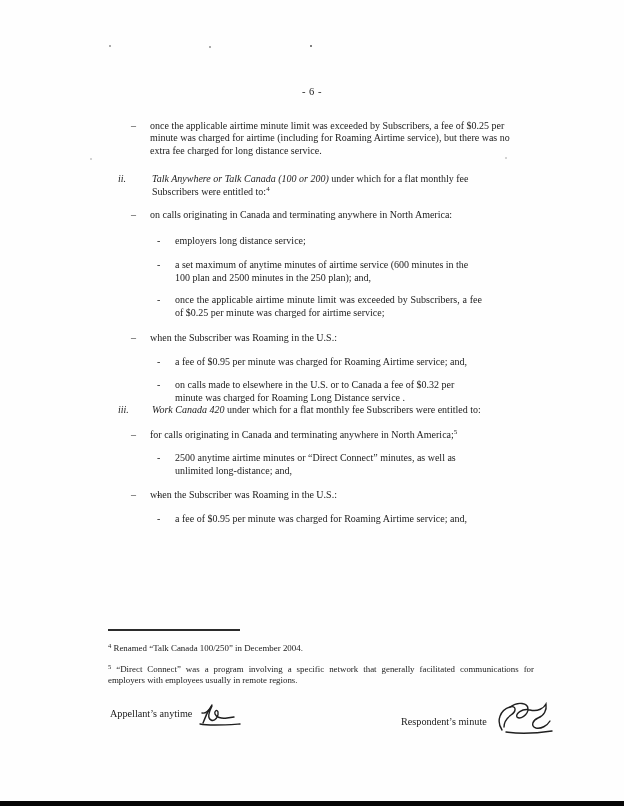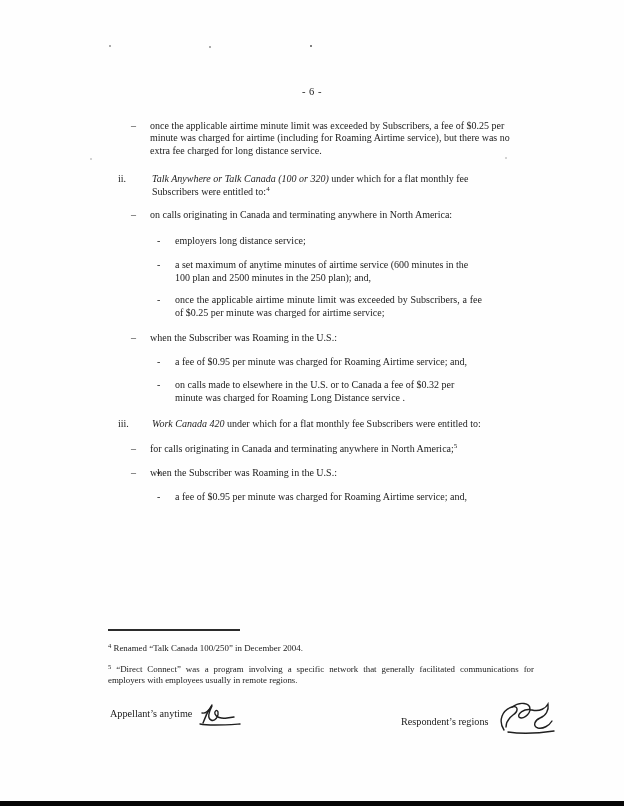--- a/index.html
+++ b/index.html
@@ -12,27 +12,27 @@
     font-size:10px;
     line-height:12.5px;
     overflow:hidden;
     margin:0 auto;
   }
   .page-number{padding-top:86px;text-align:center;font-size:10.5px;letter-spacing:0.5px;}
   .content{padding-left:118px;padding-right:114px;}
   .l1{position:relative;padding-left:32px;}
   .l1 > .dash{position:absolute;left:13px;top:0;}
   .heading{position:relative;padding-left:34px;}
-  .roman{position:absolute;left:0;top:0;}
+  .roman{position:absolute;left:0;top:0;font-style:italic;}
   .l2{position:relative;padding-left:57px;margin-right:28px;}
   .l2 > .dash{position:absolute;left:39px;top:0;}
   .it{font-style:italic;}
   .just{text-align:justify;}
   sup.ref{font-size:7px;line-height:0;vertical-align:4px;}
-  .mt21{margin-top:21px}.mt16{margin-top:16px}.mt14{margin-top:14px}
+  .mt21{margin-top:21px}.mt16{margin-top:16px}.mt14{}
   .mt13{margin-top:13px}.mt12{margin-top:12px}.mt11{margin-top:11px}.mt10{margin-top:10px}
   .footnotes{position:absolute;left:108px;right:90px;top:629px;font-size:8.9px;line-height:11.3px;}
   .fn-rule{width:132px;height:1.5px;background:#2b2b2b;margin-bottom:9px;}
   .fn{margin-bottom:7px;}
   .fn sup{font-size:6.5px;vertical-align:3px;}
   .sig{position:absolute;top:701px;font-size:10.2px;white-space:nowrap;}
   .sig-left{left:110px;}
   .sig-right{left:401px;}
   .sig svg{vertical-align:-12px;margin-left:3px;}
   .sig path{fill:none;stroke:#1f1f1f;stroke-width:1.4;stroke-linecap:round;}
@@ -56,21 +56,21 @@
 
   <div class="content">
 
     <div class="l1 mt21">
       <span class="dash">–</span>
       <span>once the applicable airtime minute limit was exceeded by Subscribers, a fee of $0.25 per minute was charged for airtime (including for Roaming Airtime service), but there was no extra fee charged for long distance service.</span>
     </div>
 
     <div class="heading mt16">
       <span class="roman">ii.</span>
-      <span class="it">Talk Anywhere or Talk Canada (100 or 320)</span><span> under which for a flat monthly fee Subscribers were entitled to:</span><sup class="ref">4</sup>
+      <span class="it">Talk Anywhere or Talk Canada (100 or 200)</span><span> under which for a flat monthly fee Subscribers were entitled to:</span><sup class="ref">4</sup>
     </div>
 
     <div class="l1 mt11">
       <span class="dash">–</span>
       <span>on calls originating in Canada and terminating anywhere in North America:</span>
     </div>
 
     <div class="l2 mt13">
       <span class="dash">-</span>
       <span>employers long distance service;</span>
@@ -106,20 +106,21 @@
       <span class="it">Work Canada 420</span><span> under which for a flat monthly fee Subscribers were entitled to:</span>
     </div>
 
     <div class="l1 mt12">
       <span class="dash">–</span>
       <span>for calls originating in Canada and terminating anywhere in North America;</span><sup class="ref">5</sup>
     </div>
 
     <div class="l2 mt11">
       <span class="dash">-</span>
+      <span>2500 anytime airtime minutes or “Direct Connect” minutes, as well as unlimited long-distance; and,</span>
     </div>
 
     <div class="l2 mt12">
       <span class="dash">-</span>
     </div>
 
     <div class="l1 mt11">
       <span class="dash">–</span>
       <span>when the Subscriber was Roaming in the U.S.:</span>
     </div>
@@ -146,21 +147,21 @@
   <div class="sig sig-left">
     <span>Appellant’s anytime</span>
     <svg width="46" height="28" viewBox="0 0 46 28">
       <path d="M14 4 C10 10 7 16 5 22"></path>
       <path d="M4 12 C8 13 12 8 14 5 C11 11 9 17 13 19 C17 21 21 15 20 11 C19 8 16 10 17 13 C18 16 23 18 29 17 L36 16"></path>
       <path d="M2 23 C12 25 26 24 42 23"></path>
     </svg>
   </div>
 
   <div class="sig sig-right">
-    <span>Respondent’s regions</span>
+    <span>Respondent’s minute</span>
     <svg width="64" height="36" viewBox="0 0 64 36">
       <path d="M10 29 C4 20 8 9 18 6 C24 4 25 10 19 14 C15 17 12 22 12 26"></path>
       <path d="M18 6 C26 0 36 2 36 8 C36 14 28 19 25 16 C23 13 30 7 38 9 C46 11 52 7 54 3 C55 9 52 15 46 17 C41 19 38 25 44 27 C49 28 55 25 58 20"></path>
       <path d="M14 31 C28 33 46 32 60 30"></path>
     </svg>
   </div>
 
   <div class="scan-bar"></div>
 
 </div>

